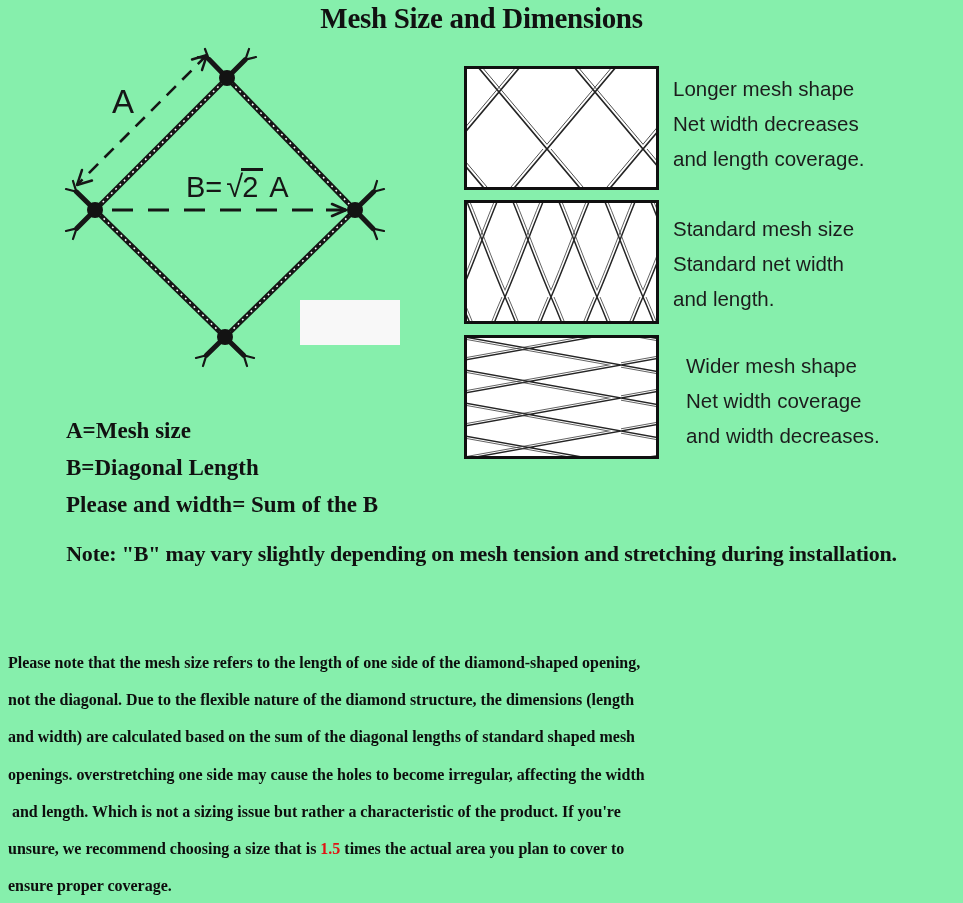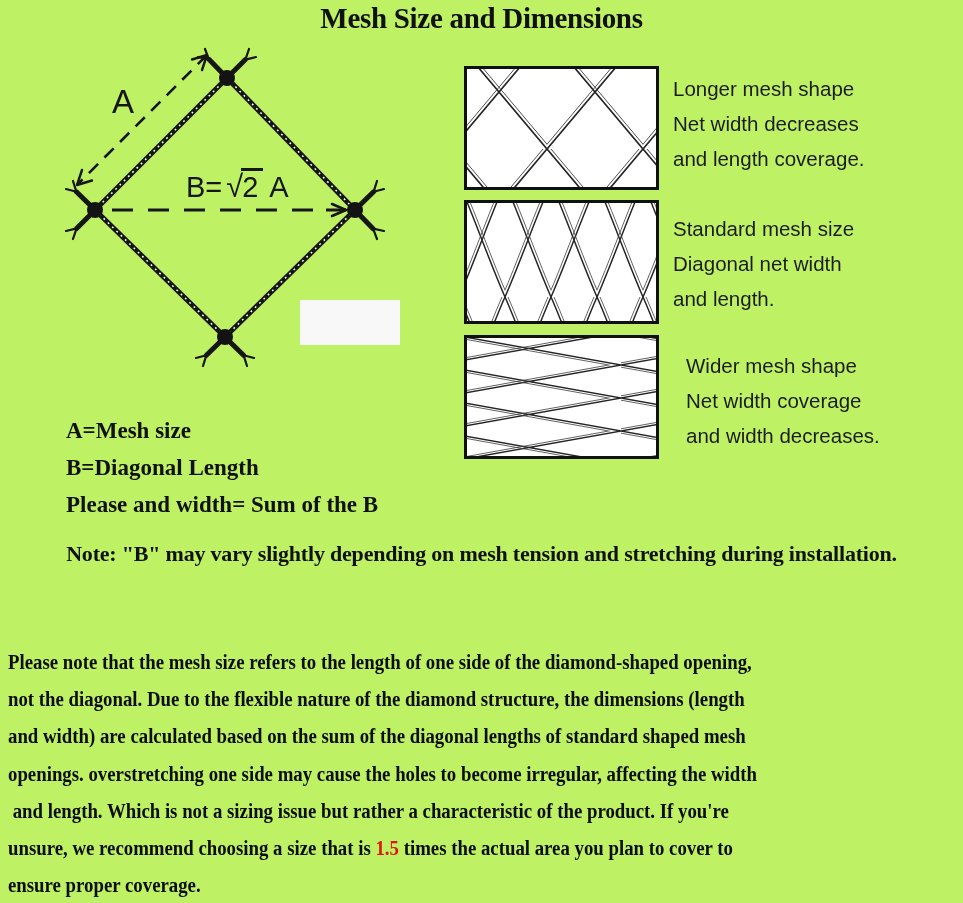--- a/index.html
+++ b/index.html
@@ -1,16 +1,16 @@
 <!DOCTYPE html>
 <html style="--red: #e01414; --ink: #111111;"><head>
 <meta charset="utf-8">
 <style>
   html,body{margin:0;padding:0;background:#ffffff;}
-  .page{position:relative;width:963px;height:903px;background:#bef264;overflow:hidden;
+  .page{position:relative;width:963px;height:903px;background:#86efac;overflow:hidden;
         font-family:"Liberation Serif",serif;color:#111;}
   .abs{position:absolute;}
 
   
   .title{left:0;top:0;width:963px;text-align:center;font-size:29px;font-weight:bold;
          letter-spacing:-0.3px;line-height:36px;}
 
   
   .label-a{left:112px;top:83px;font-family:"Liberation Sans",sans-serif;font-size:33px;color:#161616;}
   .formula{left:186px;top:169px;font-family:"Liberation Sans",sans-serif;font-size:29px;color:#161616;
@@ -31,21 +31,21 @@
   .cap-1{top:72px;} .cap-2{top:212px;} .cap-3{top:349px;margin-left:13px;}
 
   
   .legend{left:66px;top:412px;font-size:23px;font-weight:bold;line-height:37px;white-space:nowrap;}
 
   
   .note{left:0;top:541px;width:963px;text-align:center;font-size:22px;font-weight:bold;
         letter-spacing:-0.2px;white-space:nowrap;}
 
   
-  .paragraph{left:8px;top:644px;font-size:20px;font-weight:bold;color:#0d0d0d;}
+  .paragraph{left:8px;top:644px;font-size:17px;font-weight:bold;color:#0d0d0d;}
   .para-line{height:37.2px;line-height:37.2px;white-space:pre;transform:scaleX(0.94);
              transform-origin:0 50%;}
   .red{color:var(--red,#e01414);}
 </style>
 </head>
 <body>
 
 <div class="page">
 
   <div class="abs title">Mesh Size and Dimensions</div>
@@ -141,21 +141,21 @@
     </svg>
   </div>
 
   <div class="abs caption cap-1">
     <div>Longer mesh shape</div>
     <div>Net width decreases</div>
     <div>and length coverage.</div>
   </div>
   <div class="abs caption cap-2">
     <div>Standard mesh size</div>
-    <div>Diagonal net width</div>
+    <div>Standard net width</div>
     <div>and length.</div>
   </div>
   <div class="abs caption cap-3">
     <div>Wider mesh shape</div>
     <div>Net width coverage</div>
     <div>and width decreases.</div>
   </div>
 
   <div class="abs legend">
     <div>A=Mesh size</div>

